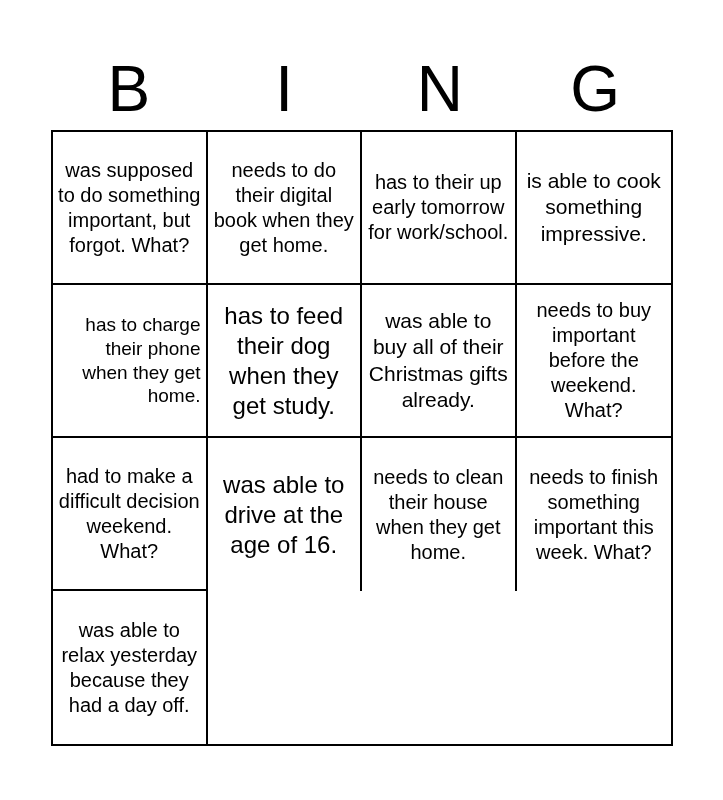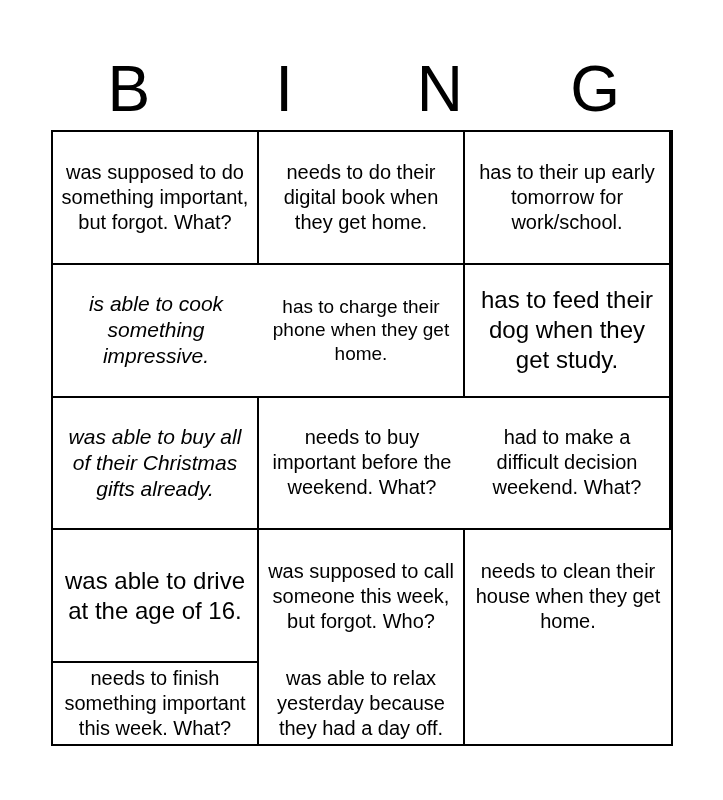--- a/index.html
+++ b/index.html
@@ -36,41 +36,41 @@
   }
   .grid {
     position: absolute;
     left: 51px;
     top: 130px;
     width: 622px;
     height: 616px;
     box-sizing: border-box;
     border: 2px solid #000000;
     display: grid;
-    grid-template-columns: repeat(3, 1fr);
+    grid-template-columns: repeat(4, 1fr);
     grid-template-rows: repeat(4, 1fr);
   }
   .cell {
     box-sizing: border-box;
     border-right: 2px solid #000000;
     border-bottom: 2px solid #000000;
     display: flex;
     align-items: center;
     justify-content: center;
     text-align: center;
     padding: 3px 5px;
     line-height: 1.25;
     overflow: hidden;
   }
   .cell:nth-child(4n) { border-right: none; }
   .cell:nth-last-child(-n+4) { border-bottom: none; }
   .fs16 { font-size: 16px; }
-  .fs19 { font-size: 19px; }
+  .fs19 { font-size: 19px; text-align: right; }
   .fs20 { font-size: 20px; }
-  .fs21 { font-size: 21px; font-style: italic; }
+  .fs21 { font-size: 21px; }
   .fs24 { font-size: 24px; }
   .fs25 { font-size: 25px; }
 </style>
 </head>
 <body>
 
 <div class="card">
 
   <div class="header-row">
     <div class="header-letter">B</div>
@@ -86,19 +86,18 @@
     <div class="cell fs21">is able to cook something impressive.</div>
 
     <div class="cell fs19">has to charge their phone when they get home.</div>
     <div class="cell fs24">has to feed their dog when they get study.</div>
 
     <div class="cell fs21">was able to buy all of their Christmas gifts already.</div>
     <div class="cell fs20">needs to buy important before the weekend. What?</div>
     <div class="cell fs20">had to make a difficult decision weekend. What?</div>
     <div class="cell fs24">was able to drive at the age of 16.</div>
 
-    <div class="cell fs20">was supposed to call someone this week, but forgot. Who?</div>
     <div class="cell fs20">needs to clean their house when they get home.</div>
     <div class="cell fs20">needs to finish something important this week. What?</div>
     <div class="cell fs20">was able to relax yesterday because they had a day off.</div>
   </div>
 
 </div>
 
 </body></html>

